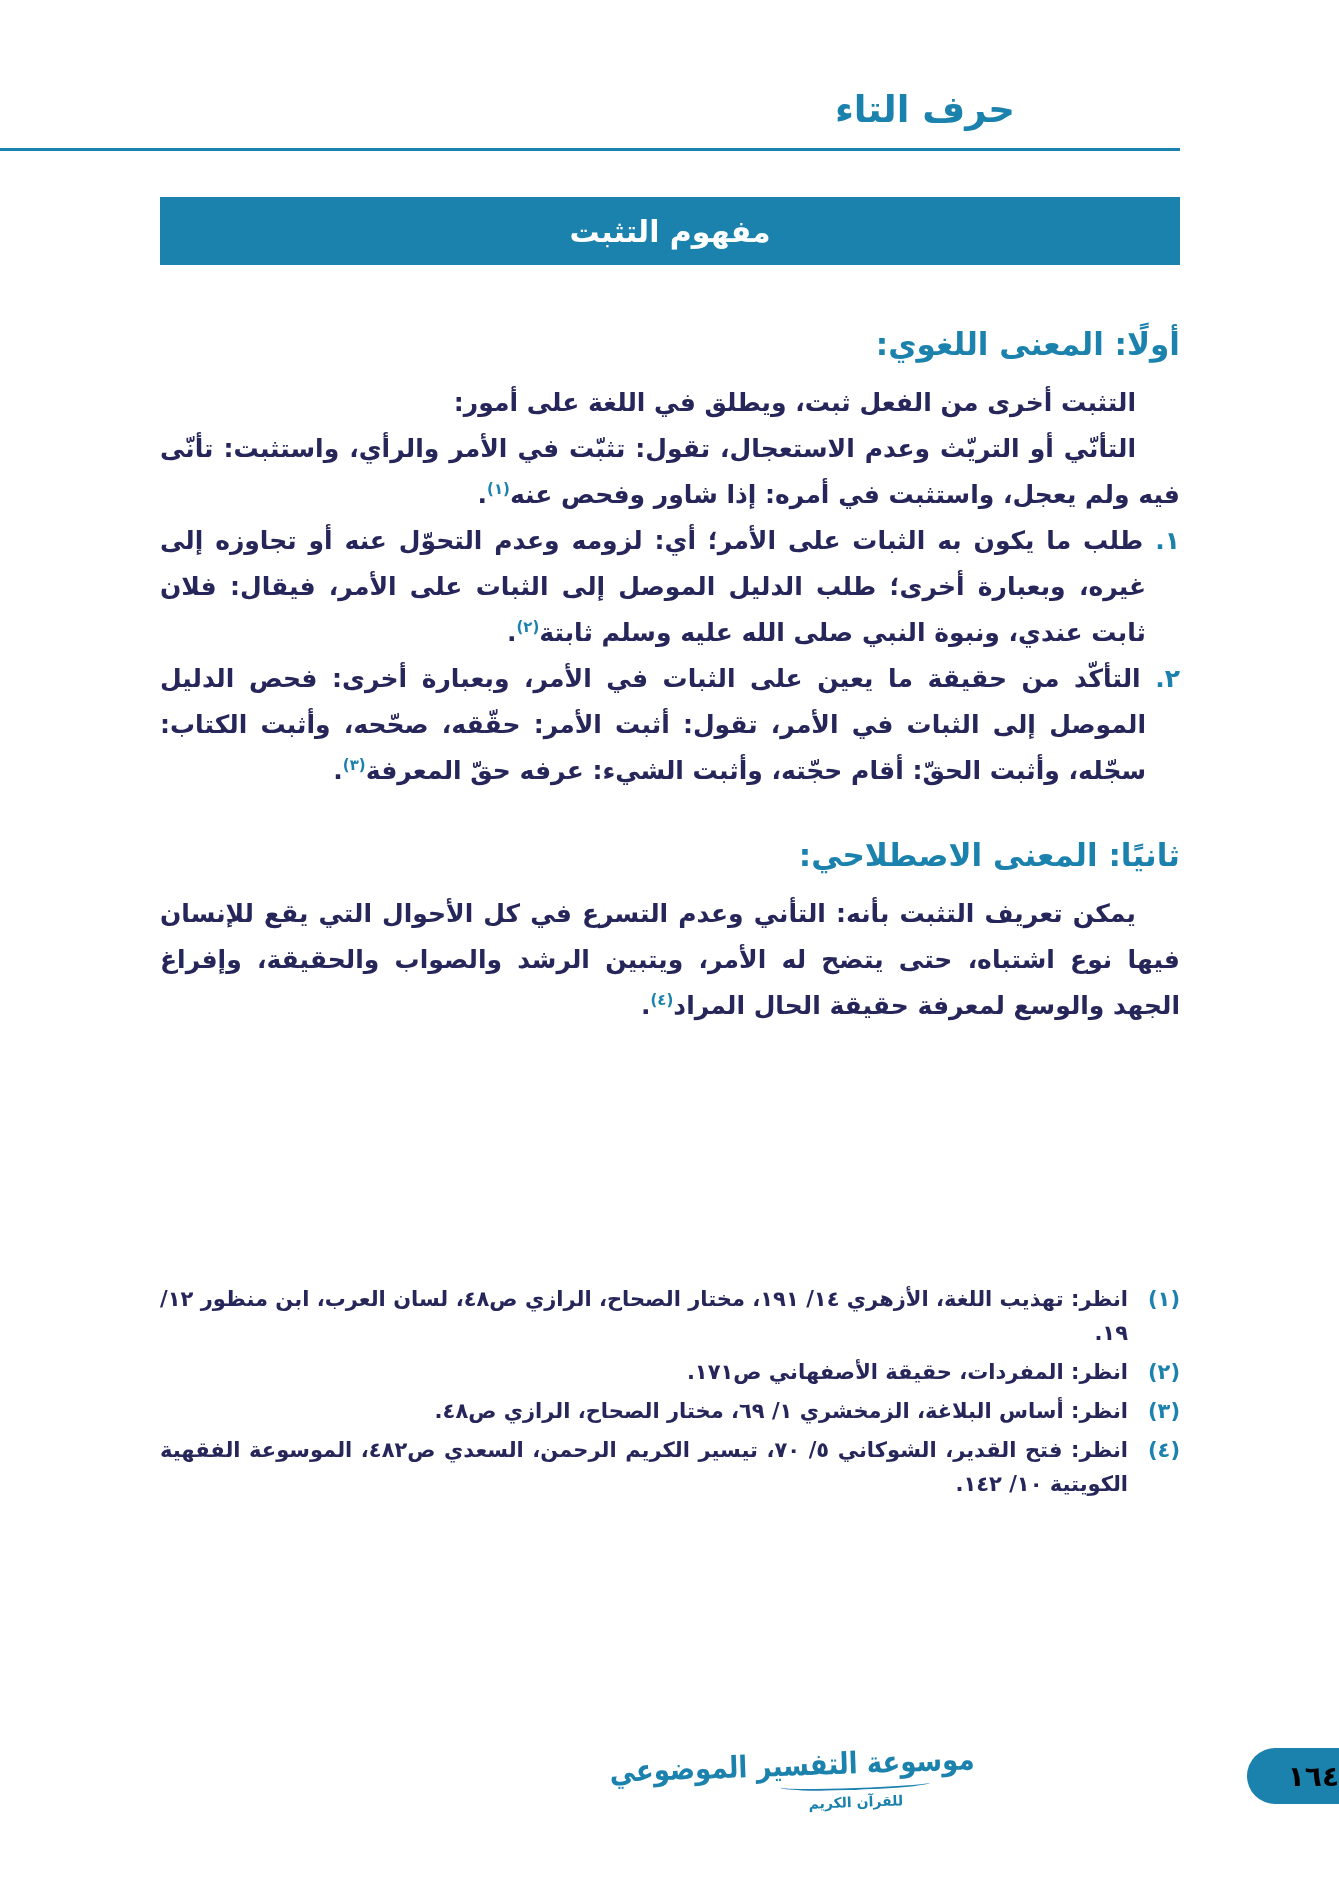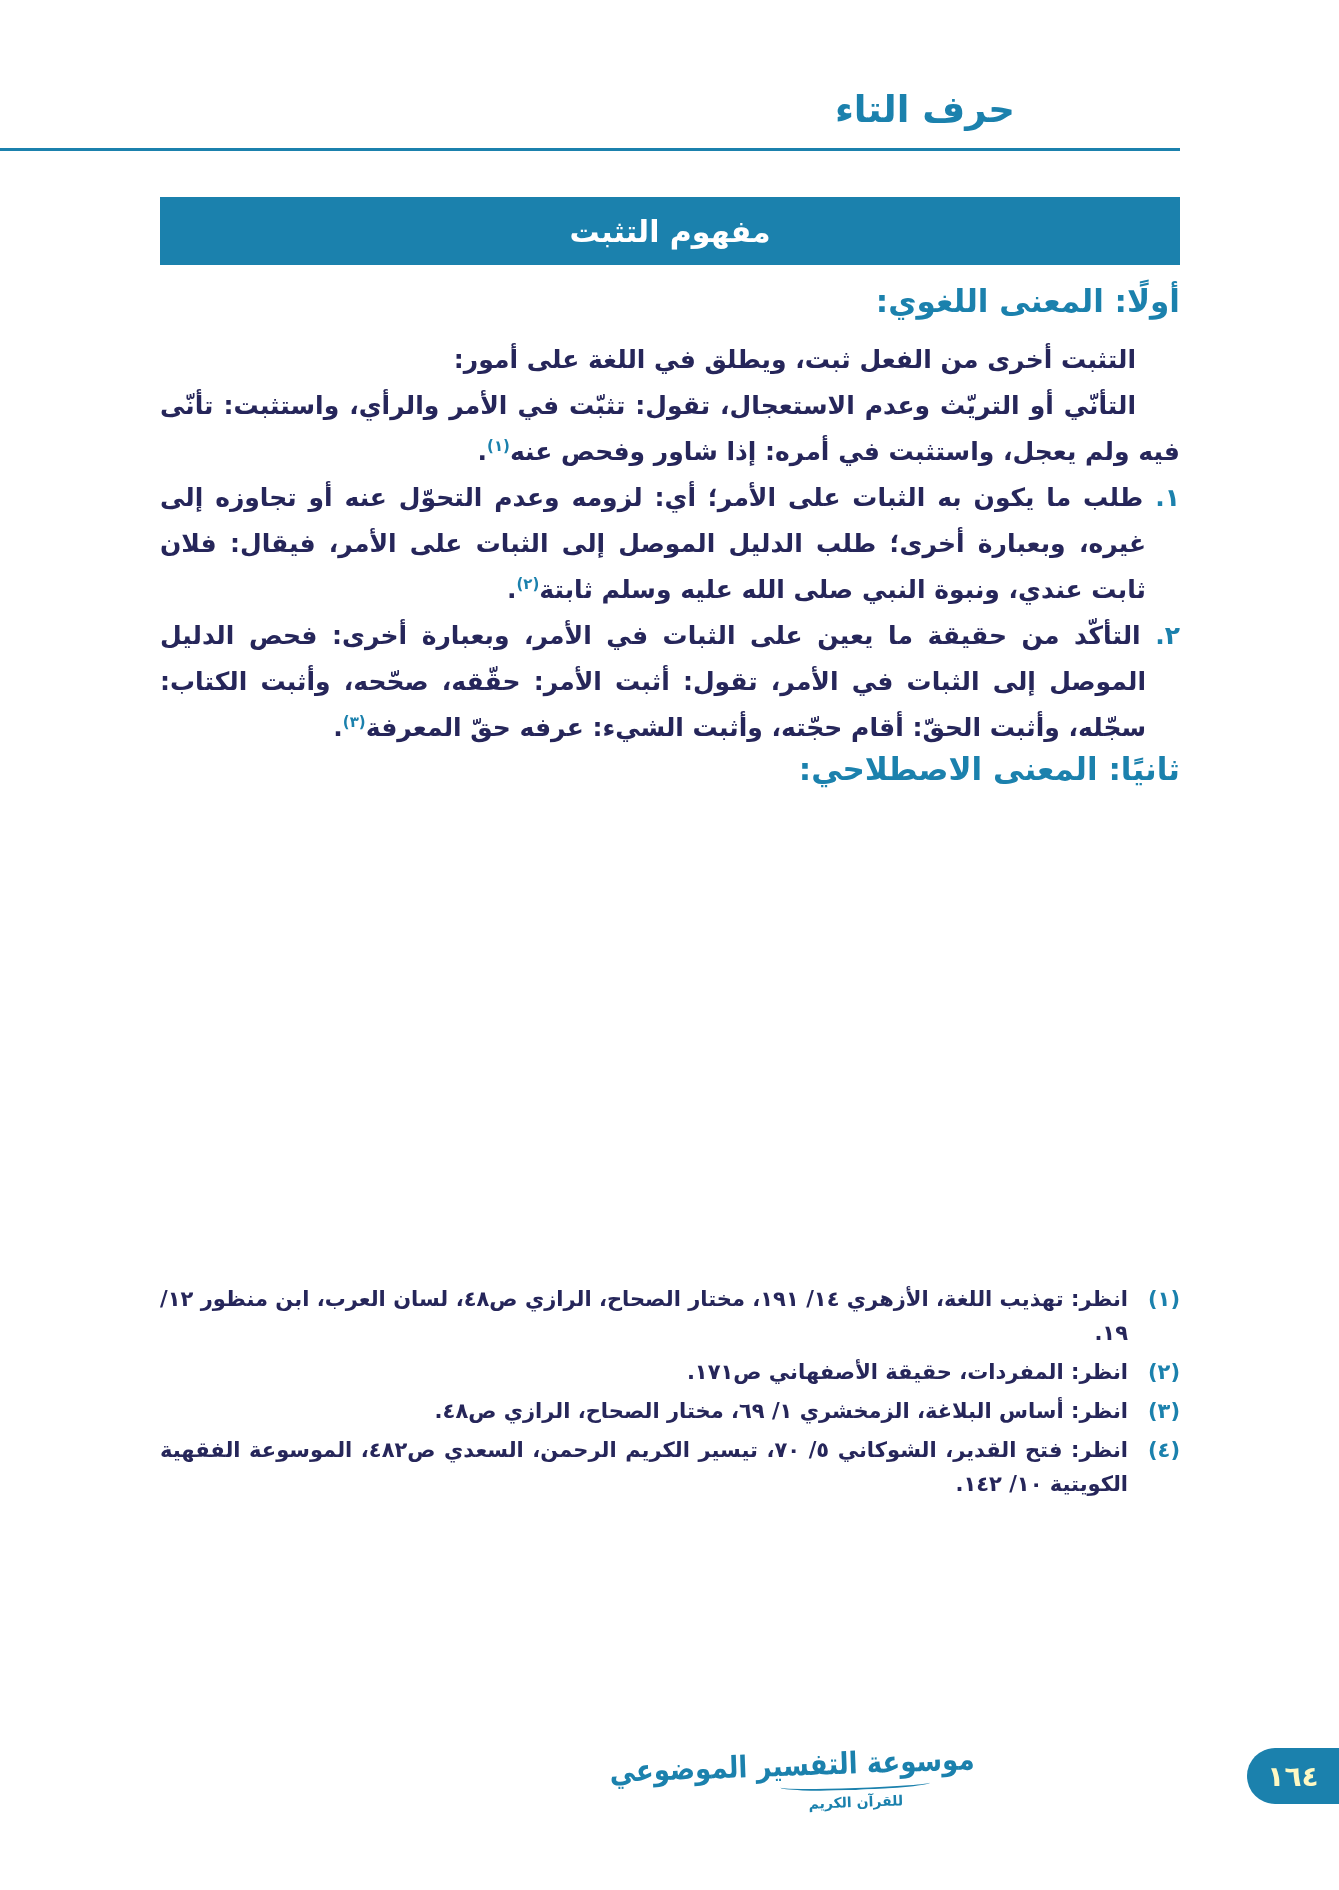--- a/index.html
+++ b/index.html
@@ -43,20 +43,21 @@
   }
   
   .main{
     position:absolute;top:283px;right:159px;left:160px;
   }
   .heading{
     color:var(--accent);
     font-size:31px;font-weight:700;
     margin-bottom:18px;
     text-align:right;
+    margin-top:43px;
   }
   .heading.second{}
   .body-text{
     color:var(--text);
     font-size:25px;font-weight:700;
     line-height:46px;
     text-align:justify;
   }
   .indent{text-indent:44px;}
   .item{
@@ -109,22 +110,22 @@
   .logo-swash{
     width:150px;height:10px;margin:2px auto 0;
     border-bottom:2px solid var(--accent);
     border-radius:0 0 70% 70%;
   }
   .page-badge{
     position:absolute;top:1748px;right:0;
     width:92px;height:56px;
     background:var(--accent);
     border-radius:30px 0 0 30px;
-    display:flex;align-items:center;justify-content:center;
-    color:#fef9c3;font-size:28px;font-weight:700;
+    display:flex;align-items:center;
+    color:#000000;font-size:28px;font-weight:700;
   }
 </style>
 </head>
 <body>
 
 <div class="page">
 
   <div class="chapter-header">
     <span class="chapter-title">حرف التاء</span>
   </div>
@@ -141,20 +142,21 @@
     <p class="body-text indent">التثبت أخرى من الفعل ثبت، ويطلق في اللغة على أمور:</p>
 
     <p class="body-text indent"><span>التأنّي أو التريّث وعدم الاستعجال، تقول: تثبّت في الأمر والرأي، واستثبت: تأنّى فيه ولم يعجل، واستثبت في أمره: إذا شاور وفحص عنه</span><sup class="fn-ref">(١)</sup><span>.</span></p>
 
     <p class="body-text item"><span class="item-number">١.</span> <span>طلب ما يكون به الثبات على الأمر؛ أي: لزومه وعدم التحوّل عنه أو تجاوزه إلى غيره، وبعبارة أخرى؛ طلب الدليل الموصل إلى الثبات على الأمر، فيقال: فلان ثابت عندي، ونبوة النبي صلى الله عليه وسلم ثابتة</span><sup class="fn-ref">(٢)</sup><span>.</span></p>
 
     <p class="body-text item"><span class="item-number">٢.</span> <span>التأكّد من حقيقة ما يعين على الثبات في الأمر، وبعبارة أخرى: فحص الدليل الموصل إلى الثبات في الأمر، تقول: أثبت الأمر: حقّقه، صحّحه، وأثبت الكتاب: سجّله، وأثبت الحقّ: أقام حجّته، وأثبت الشيء: عرفه حقّ المعرفة</span><sup class="fn-ref">(٣)</sup><span>.</span></p>
 
     <h2 class="heading second">ثانيًا: المعنى الاصطلاحي:</h2>
 
+    <p class="body-text indent"><span>يمكن تعريف التثبت بأنه: التأني وعدم التسرع في كل الأحوال التي يقع للإنسان فيها نوع اشتباه، حتى يتضح له الأمر، ويتبين الرشد والصواب والحقيقة، وإفراغ الجهد والوسع لمعرفة حقيقة الحال المراد</span><sup class="fn-ref">(٤)</sup><span>.</span></p>
 
   </div>
 
   <div class="footnotes">
     <div class="footnote">
       <span class="fn-marker">(١)</span>
       <span class="fn-text">انظر: تهذيب اللغة، الأزهري ١٤/ ١٩١، مختار الصحاح، الرازي ص٤٨، لسان العرب، ابن منظور ١٢/ ١٩.</span>
     </div>
     <div class="footnote">
       <span class="fn-marker">(٢)</span>

